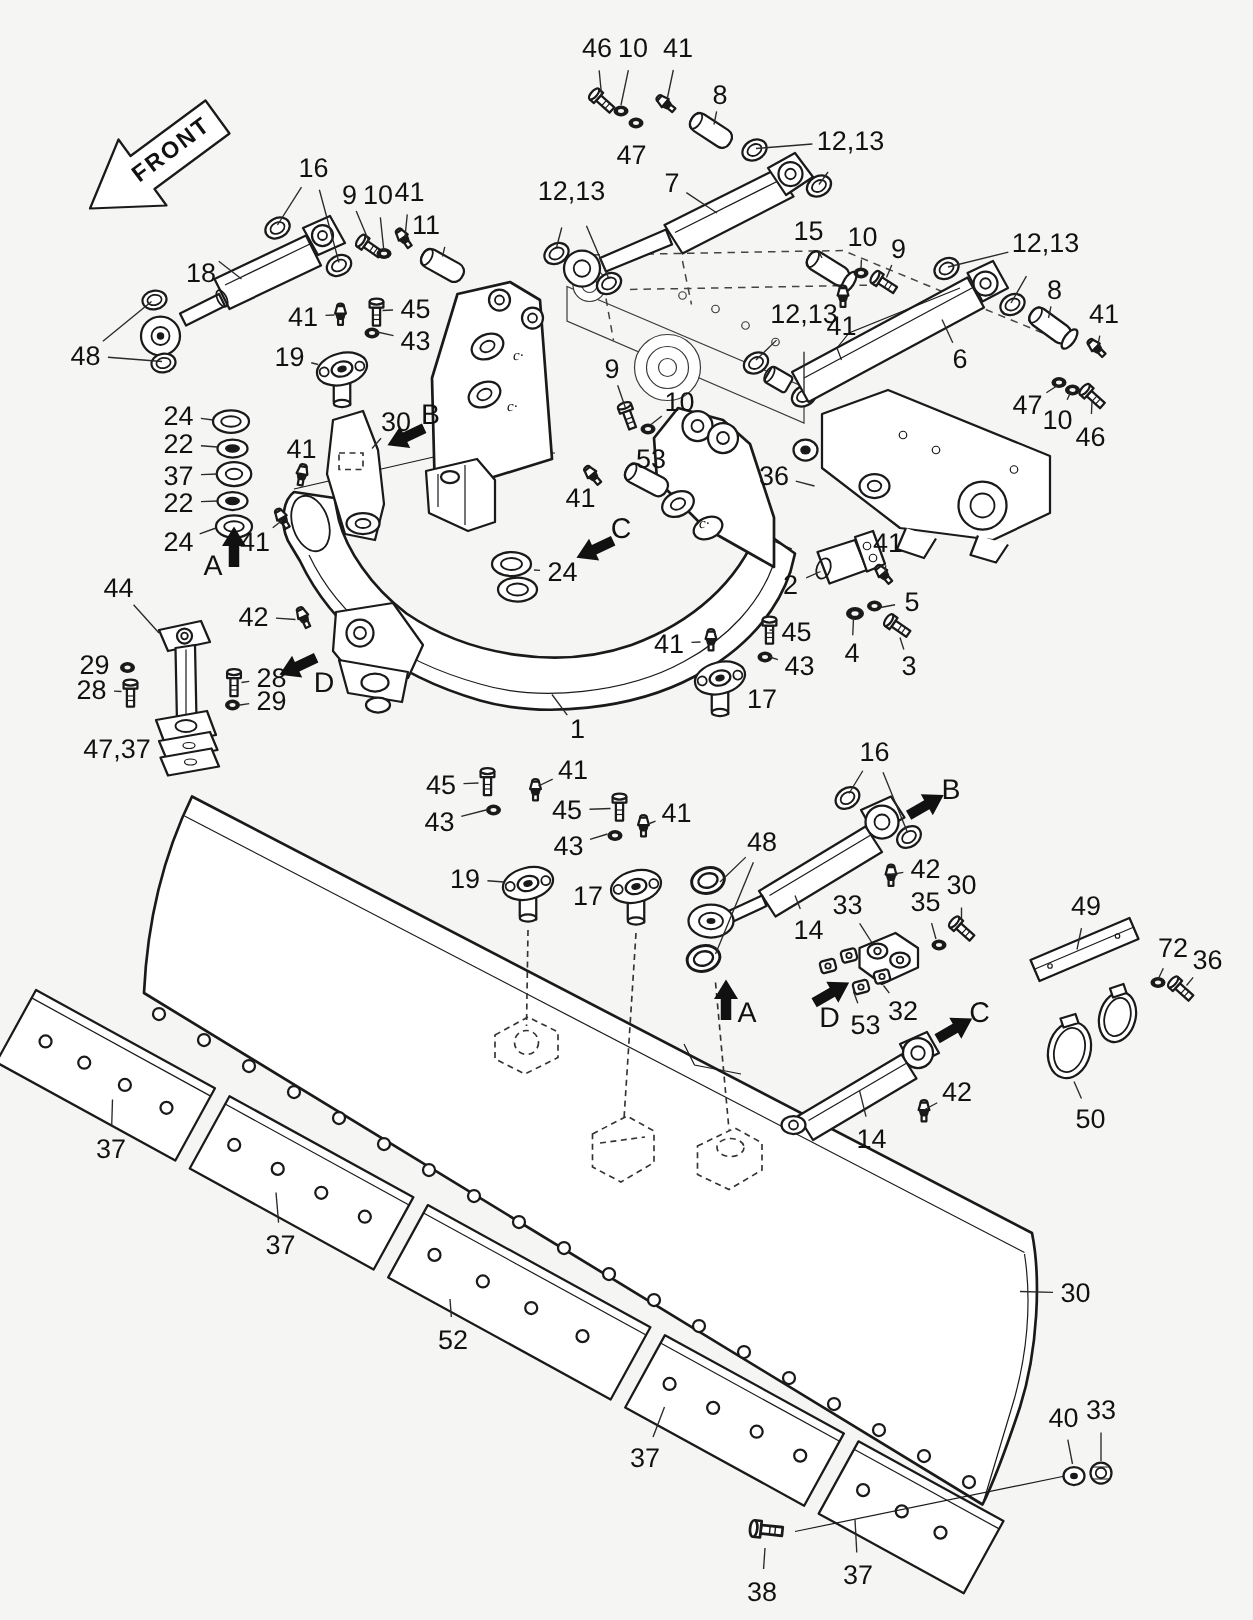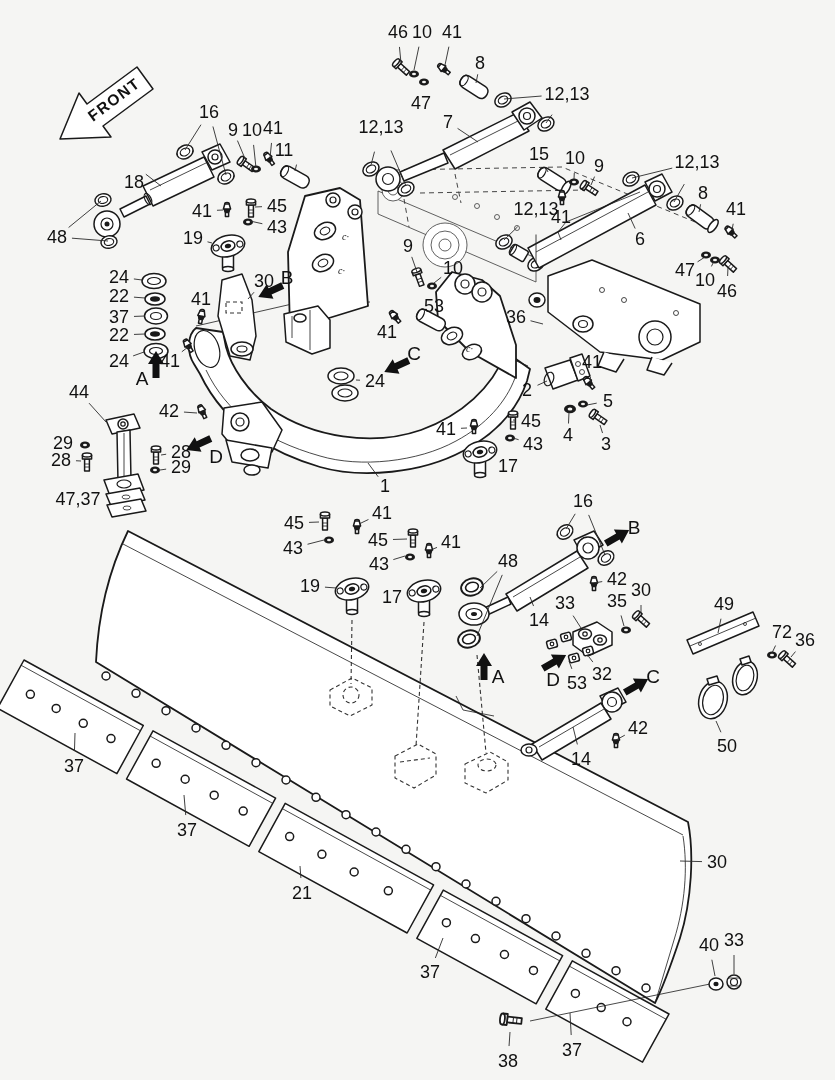--- a/index.html
+++ b/index.html
@@ -636,21 +636,21 @@
       <div class="callout" style="left: 577px; top: 683px;">53</div>
       <div class="callout" style="left: 602px; top: 674px;">32</div>
       <div class="callout" style="left: 581px; top: 759px;">14</div>
       <div class="callout" style="left: 638px; top: 728px;">42</div>
       <div class="callout" style="left: 724px; top: 604px;">49</div>
       <div class="callout" style="left: 782px; top: 632px;">72</div>
       <div class="callout" style="left: 805px; top: 640px;">36</div>
       <div class="callout" style="left: 727px; top: 746px;">50</div>
       <div class="callout" style="left: 74px; top: 766px;">37</div>
       <div class="callout" style="left: 187px; top: 830px;">37</div>
-      <div class="callout" style="left: 302px; top: 893px;">21</div>
+      <div class="callout" style="left: 302px; top: 893px;">52</div>
       <div class="callout" style="left: 430px; top: 972px;">37</div>
       <div class="callout" style="left: 717px; top: 862px;">30</div>
       <div class="callout" style="left: 709px; top: 945px;">40</div>
       <div class="callout" style="left: 734px; top: 940px;">33</div>
       <div class="callout" style="left: 508px; top: 1061px;">38</div>
       <div class="callout" style="left: 572px; top: 1050px;">37</div>
       <div class="dirletter" style="left: 142px; top: 378px;">A</div>
       <div class="dirletter" style="left: 287px; top: 277px;">B</div>
       <div class="dirletter" style="left: 414px; top: 353px;">C</div>
       <div class="dirletter" style="left: 216px; top: 456px;">D</div>

